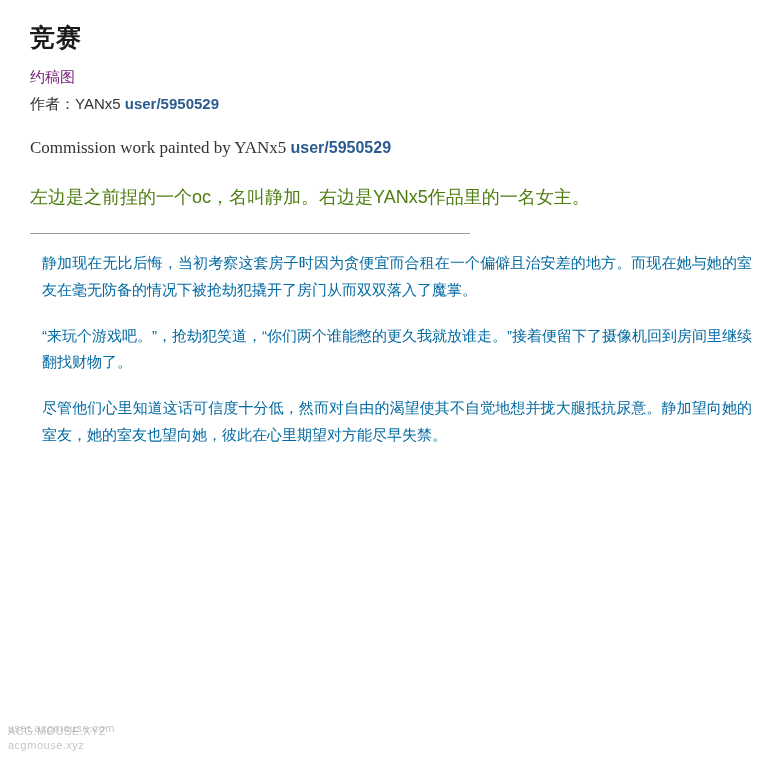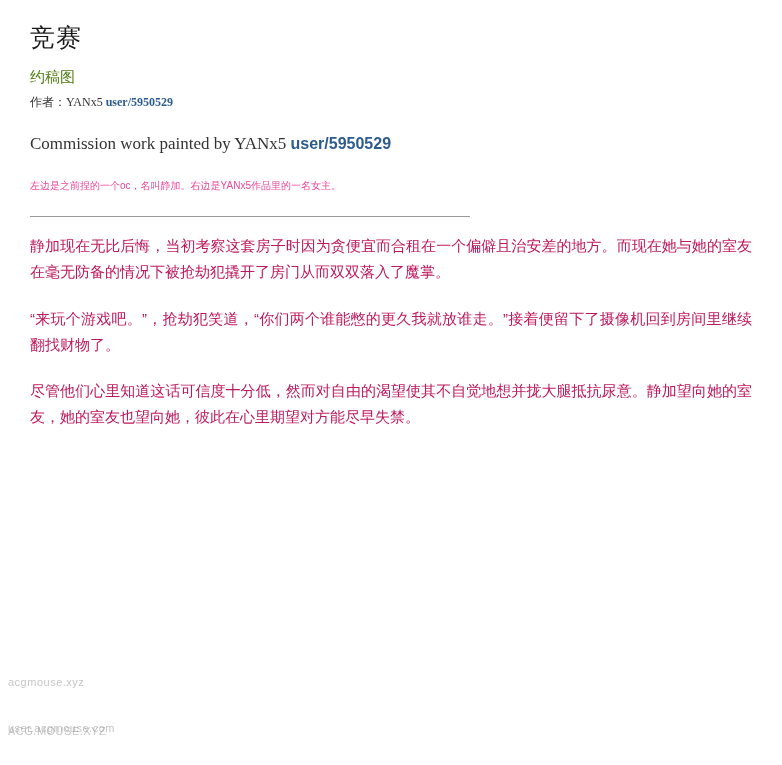--- a/index.html
+++ b/index.html
@@ -16,86 +16,85 @@
     width: 782px;
     height: 765px;
     background: #ffffff;
     overflow: hidden;
   }
   .content {
     padding: 22px 30px 0 30px;
   }
   .title {
     font-size: 25px;
-    font-weight: normal;
+    font-weight: bold;
     color: #1a1a1a;
     letter-spacing: 1px;
     margin: 0 0 14px 0;
     line-height: 1.2;
   }
   .subtitle {
     font-size: 15px;
-    color: #4d7c0f;
+    color: #701a75;
     margin: 0 0 4px 0;
     line-height: 1.5;
   }
   .author-line {
-    font-size: 12px;
+    font-size: 15px;
     color: #333333;
     margin: 0 0 20px 0;
     line-height: 1.5;
-    font-family: Liberation Serif, serif;
   }
   .author-link {
     color: #2c5b8f;
     font-weight: bold;
     text-decoration: none;
   }
   .commission {
     font-family: "Liberation Serif", serif;
     font-size: 17px;
     color: #333333;
     margin: 4px 0 22px 0;
     line-height: 1.5;
   }
   .commission .author-link {
     font-family: "Liberation Sans", sans-serif;
     font-size: 16px;
   }
   .desc {
-    font-size: 10px;
-    color: #ec4899;
+    font-size: 18px;
+    color: #4d7c0f;
     line-height: 1.6;
     margin: 0 0 22px 0;
   }
   .divider {
     border: none;
     border-top: 1px solid #9a9a9a;
     width: 440px;
     margin: 0 0 16px 0;
   }
   .body-p {
     font-size: 15px;
-    color: #be185d;
+    color: #0369a1;
     line-height: 1.75;
-    margin: 0 0 20px 0;
+    margin: 0 0 20px 12px;
     text-align: justify;
   }
   .watermark {
     position: absolute;
     left: 8px;
     color: rgba(150, 150, 150, 0.55);
     font-size: 11px;
     font-family: "Liberation Sans", sans-serif;
     letter-spacing: 0.5px;
     pointer-events: none;
     user-select: none;
   }
   .wm1 { top: 725px; }
-  .wm2 { top: 676px; }
+  .wm2 { top: 739px; }
   .wm3 { top: 722px; }
 </style>
 </head>
 <body>
 
 <div class="page">
   <div class="content">
 
     <h1 class="title">竞赛</h1>
 

